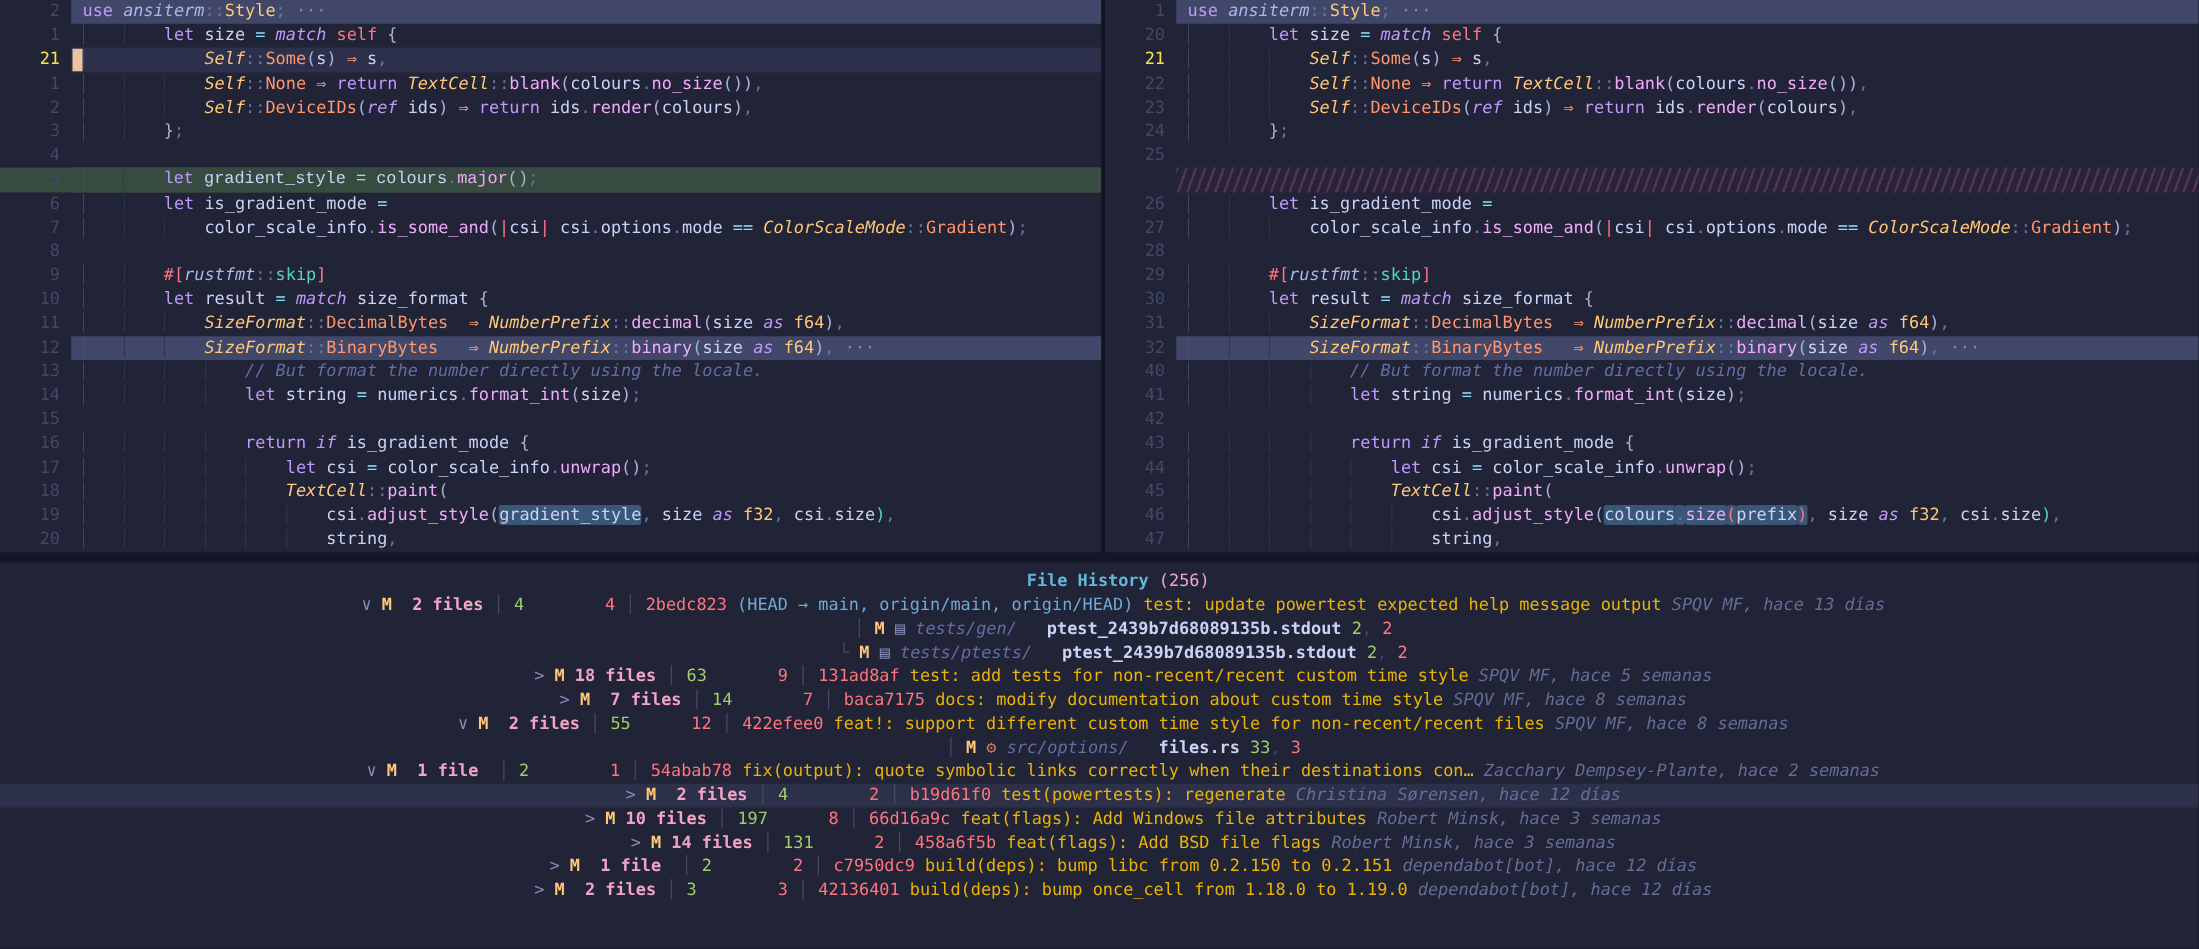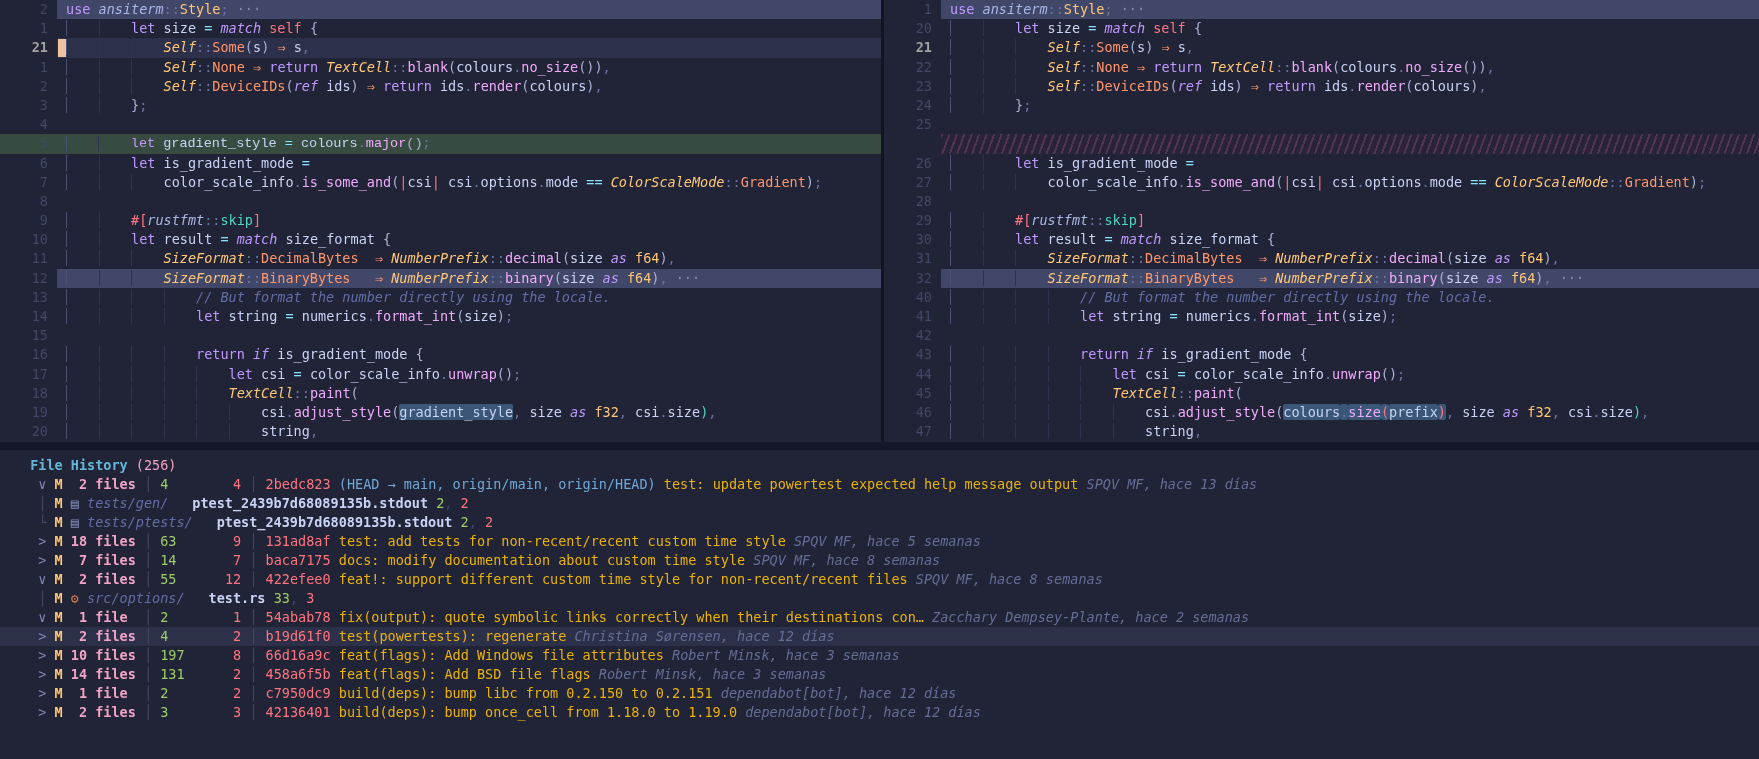--- a/index.html
+++ b/index.html
@@ -4,21 +4,21 @@
 <style>
   html,body{margin:0;padding:0;background:#101120;}
   body{width:1759px;height:759px;overflow:hidden;font-family:"DejaVu Sans Mono",monospace;}
   .code-area{display:flex;height:442px;background:#212336;}
   .pane{position:relative;overflow:hidden;background:#212336;}
   .pane-left{width:881px;flex:none;}
   .pane-sep{width:3px;flex:none;background:#13141f;}
   .pane-right{flex:1;}
   .crow{display:flex;height:19.2px;line-height:19.2px;font-size:13.5px;white-space:pre;}
   .gut{flex:0 0 48px;text-align:right;padding-right:9px;color:#414868;}
-  .gut.bold{color:#a3a3a3;font-weight:bold;}
+  .gut.bold{color:#fde047;font-weight:normal;}
   .txt{flex:1;padding-left:9px;position:relative;}
   .hl-fold{background:#414768;}
   .hl-cursor{background:#2c304a;}
   .hl-add{background:#374b41;font-family:Liberation Mono, monospace;}
   .row-add{background:#374b41;}
   .filler{background:repeating-linear-gradient(110deg,#503450 0 2px,#282339 2px 7px);}
   .cursorblock{position:absolute;left:1px;top:1px;bottom:1px;width:8px;background:#eec3a0;}
   .ig{box-shadow:inset 1px 0 0 #2e3350;}
   .ig0{box-shadow:inset 1px 0 0 #4a5175;}
   
@@ -36,21 +36,21 @@
   .tk-r{color:#ff757f;}
   .tk-ar{color:#ff966c;}
   .tk-c{color:#636da6;font-style:italic;margin-top:32px;}
   .tk-at{color:#ff757f;}
   .tk-te{color:#4fd6be;}
   .tk-d{color:#828bb8;}
   .dt{background:#3a5777;border-radius:2px;}
   .statusbar{height:8px;background:#14162a;}
   
   .panel{height:309px;background:#212336;padding-top:6px;font-size:13.5px;overflow:hidden;}
-  .prow{height:19px;line-height:19px;white-space:pre;padding-left:22px;}
+  .prow{height:19px;line-height:19px;white-space:pre;padding-left:22px;text-align:center;}
   .prow.cur{background:#2c3049;}
   .pt{color:#65b7da;font-weight:bold;}
   .pc{color:#f2a4c7;}
   .exp{color:#828bb8;}
   .stM{color:#ffc777;font-weight:bold;}
   .files{color:#f2a4c7;font-weight:bold;}
   .psep{color:#414868;}
   .cnt{display:inline-flex;width:81px;justify-content:space-between;}
   .addn{color:#9ece6a;}
   .deln{color:#ff757f;}
@@ -122,20 +122,20 @@
 </div>
 <div class="statusbar"></div>
 <div class="panel" id="panel">
   <div class="prow"> <span class="pt">File History</span> <span class="pc">(256)</span></div>
 <div class="prow"><span class="exp">  ∨ </span><span class="stM">M </span><span class="files"> 2 files</span><span class="psep"> │ </span><span class="cnt"><span class="addn">4</span><span class="deln">4</span></span><span class="psep"> │ </span><span class="hash">2bedc823 </span><span class="refs">(HEAD → main, origin/main, origin/HEAD) </span><span class="subj">test: update powertest expected help message output </span><span class="meta">SPQV MF, hace 13 días</span></div>
     <div class="prow"><span class="tree">  │ </span><span class="stM">M </span><span class="dicon">▤ </span><span class="dir">tests/gen/</span><span class="fname">ptest_2439b7d68089135b.stdout </span><span class="addn">2</span><span class="psep">, </span><span class="deln">2</span></div>
     <div class="prow"><span class="tree">  └ </span><span class="stM">M </span><span class="dicon">▤ </span><span class="dir">tests/ptests/</span><span class="fname">ptest_2439b7d68089135b.stdout </span><span class="addn">2</span><span class="psep">, </span><span class="deln">2</span></div>
     <div class="prow"><span class="exp">  &gt; </span><span class="stM">M </span><span class="files">18 files</span><span class="psep"> │ </span><span class="cnt"><span class="addn">63</span><span class="deln">9</span></span><span class="psep"> │ </span><span class="hash">131ad8af </span><span class="subj">test: add tests for non-recent/recent custom time style </span><span class="meta">SPQV MF, hace 5 semanas</span></div>
     <div class="prow"><span class="exp">  &gt; </span><span class="stM">M </span><span class="files"> 7 files</span><span class="psep"> │ </span><span class="cnt"><span class="addn">14</span><span class="deln">7</span></span><span class="psep"> │ </span><span class="hash">baca7175 </span><span class="subj">docs: modify documentation about custom time style </span><span class="meta">SPQV MF, hace 8 semanas</span></div>
     <div class="prow"><span class="exp">  ∨ </span><span class="stM">M </span><span class="files"> 2 files</span><span class="psep"> │ </span><span class="cnt"><span class="addn">55</span><span class="deln">12</span></span><span class="psep"> │ </span><span class="hash">422efee0 </span><span class="subj">feat!: support different custom time style for non-recent/recent files </span><span class="meta">SPQV MF, hace 8 semanas</span></div>
-    <div class="prow"><span class="tree">  │ </span><span class="stM">M </span><span class="ricon">⚙ </span><span class="dir">src/options/</span><span class="fname">test.rs </span><span class="addn">33</span><span class="psep">, </span><span class="deln">3</span></div>
+    <div class="prow"><span class="tree">  │ </span><span class="stM">M </span><span class="ricon">⚙ </span><span class="dir">src/options/</span><span class="fname">files.rs </span><span class="addn">33</span><span class="psep">, </span><span class="deln">3</span></div>
     <div class="prow"><span class="exp">  ∨ </span><span class="stM">M </span><span class="files"> 1 file </span><span class="psep"> │ </span><span class="cnt"><span class="addn">2</span><span class="deln">1</span></span><span class="psep"> │ </span><span class="hash">54abab78 </span><span class="subj">fix(output): quote symbolic links correctly when their destinations con… </span><span class="meta">Zacchary Dempsey-Plante, hace 2 semanas</span></div>
     <div class="prow cur"><span class="exp">  &gt; </span><span class="stM">M </span><span class="files"> 2 files</span><span class="psep"> │ </span><span class="cnt"><span class="addn">4</span><span class="deln">2</span></span><span class="psep"> │ </span><span class="hash">b19d61f0 </span><span class="subj">test(powertests): regenerate </span><span class="meta">Christina Sørensen, hace 12 días</span></div>
     <div class="prow"><span class="exp">  &gt; </span><span class="stM">M </span><span class="files">10 files</span><span class="psep"> │ </span><span class="cnt"><span class="addn">197</span><span class="deln">8</span></span><span class="psep"> │ </span><span class="hash">66d16a9c </span><span class="subj">feat(flags): Add Windows file attributes </span><span class="meta">Robert Minsk, hace 3 semanas</span></div>
     <div class="prow"><span class="exp">  &gt; </span><span class="stM">M </span><span class="files">14 files</span><span class="psep"> │ </span><span class="cnt"><span class="addn">131</span><span class="deln">2</span></span><span class="psep"> │ </span><span class="hash">458a6f5b </span><span class="subj">feat(flags): Add BSD file flags </span><span class="meta">Robert Minsk, hace 3 semanas</span></div>
     <div class="prow"><span class="exp">  &gt; </span><span class="stM">M </span><span class="files"> 1 file </span><span class="psep"> │ </span><span class="cnt"><span class="addn">2</span><span class="deln">2</span></span><span class="psep"> │ </span><span class="hash">c7950dc9 </span><span class="subj">build(deps): bump libc from 0.2.150 to 0.2.151 </span><span class="meta">dependabot[bot], hace 12 días</span></div>
     <div class="prow"><span class="exp">  &gt; </span><span class="stM">M </span><span class="files"> 2 files</span><span class="psep"> │ </span><span class="cnt"><span class="addn">3</span><span class="deln">3</span></span><span class="psep"> │ </span><span class="hash">42136401 </span><span class="subj">build(deps): bump once_cell from 1.18.0 to 1.19.0 </span><span class="meta">dependabot[bot], hace 12 días</span></div>
   </div>
 
 </body></html>

